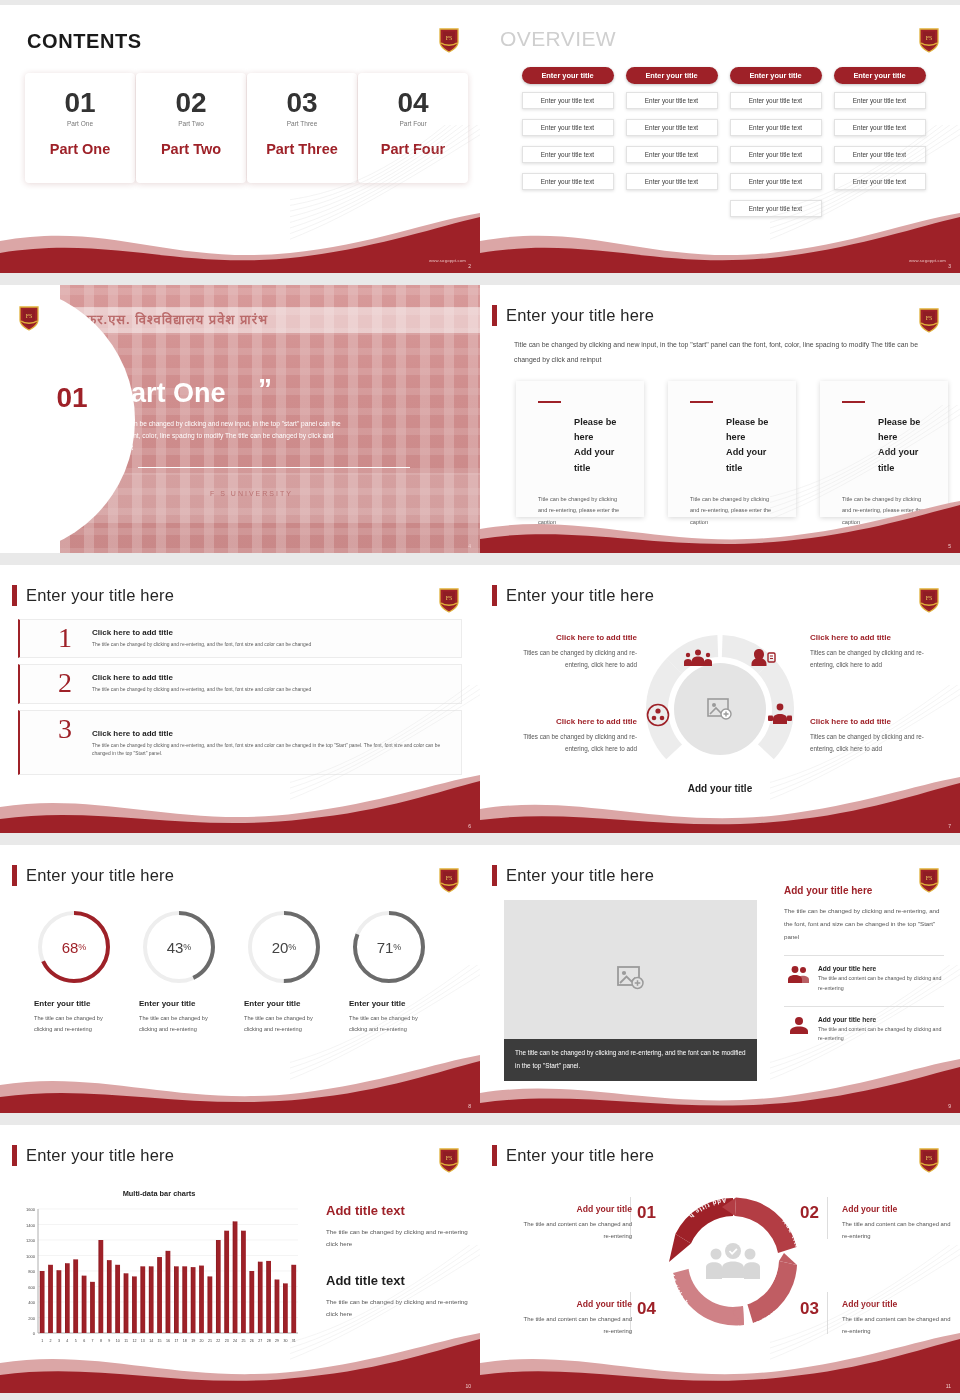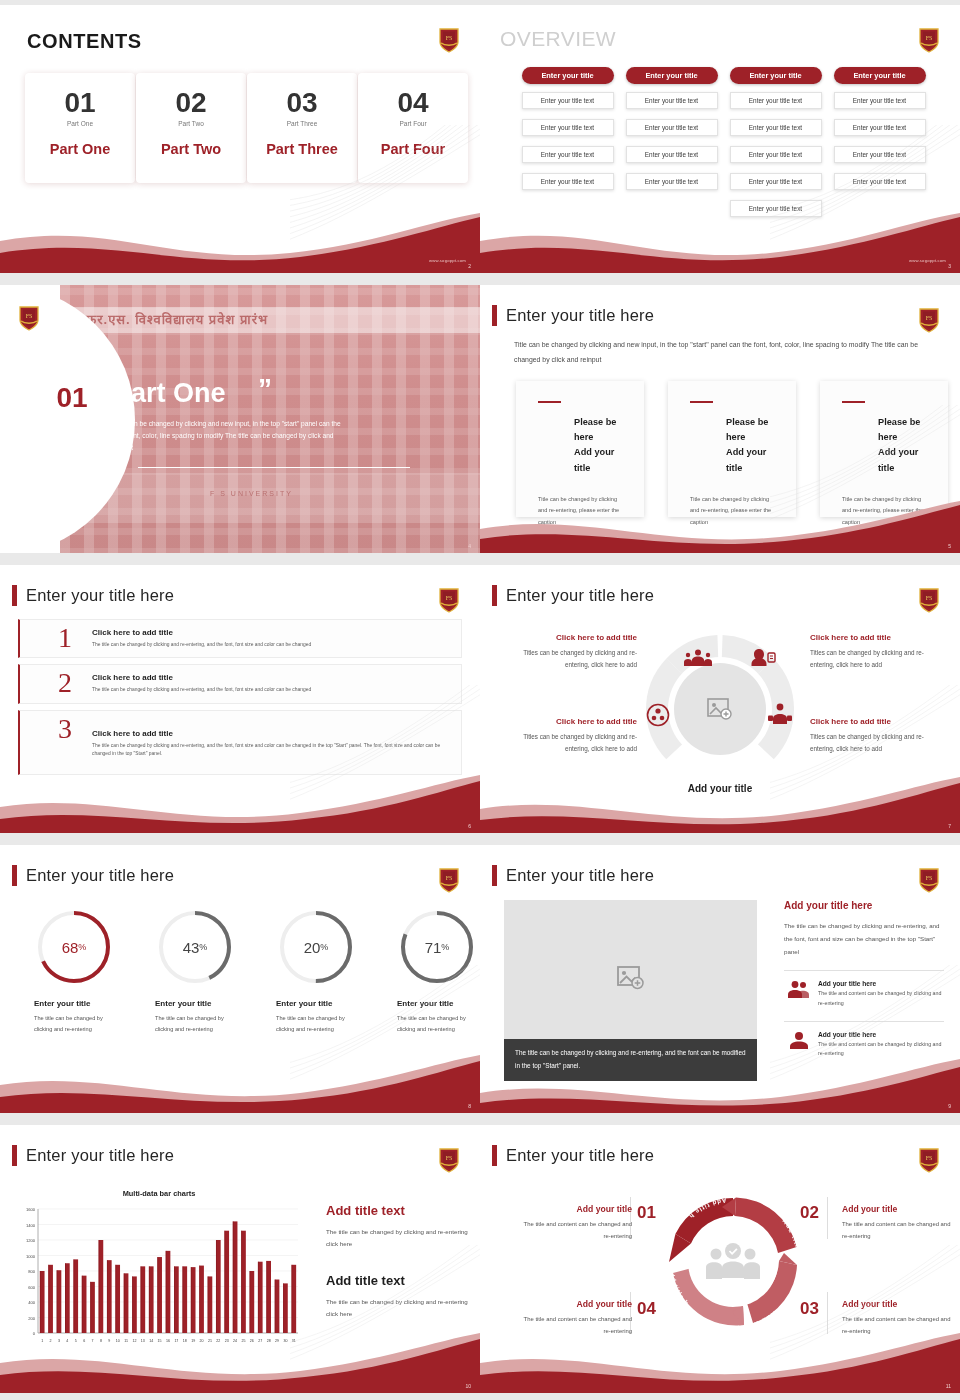--- a/index.html
+++ b/index.html
@@ -99,37 +99,37 @@
   .s6-txt { position:absolute; width:135px;}
   .s6-txt .h { font-size:8px; font-weight:bold; color:#9e2128; margin-bottom:5px;}
   .s6-txt .p { font-size:6.3px; line-height:1.95; color:#555;}
   .s6-l1 { left:22px; top:16px; text-align:right; }
   .s6-l2 { left:22px; top:100px; text-align:right; }
   .s6-r1 { left:330px; top:16px; text-align:left; }
   .s6-r2 { left:330px; top:100px; text-align:left; }
   .s6-ico { position:absolute; color:#9e2128; }
 
   
-  .s7-items { position:absolute; left:26px; top:62px; display:flex; gap:16px;}
+  .s7-items { position:absolute; left:26px; top:62px; display:flex; gap:0px;}
   .s7-item { width:105px; text-align:left;}
   .s7-ring { position:relative; width:80px; height:80px; margin:0 auto 0 8px;}
   .s7-ring svg{ transform:rotate(-90deg); display:block;}
   .s7-pct { position:absolute; inset:0; display:flex; align-items:center; justify-content:center;
             font-size:15px; color:#444;}
   .s7-pct b{font-weight:400;}
   .s7-pct i{font-style:normal; font-size:9px;}
   .s7-h { margin:12px 0 0 8px; font-size:8px; font-weight:bold; color:#1e1e1e;}
   .s7-p { margin:5px 0 0 8px; font-size:5.6px; line-height:1.9; color:#555; width:88px;}
 
   
   .s8-img { position:absolute; left:24px; top:55px; width:253px; height:181px; background:#e3e3e3;}
   .s8-ph { position:absolute; left:50%; top:44%; transform:translate(-50%,-50%); }
   .s8-cap { position:absolute; left:0; bottom:0; width:253px; background:#3c3c3c; color:#fff;
             font-size:6.4px; line-height:2; padding:8px 11px;}
-  .s8-side{ position:absolute; left:304px; top:55px; width:160px;}
+  .s8-side{ position:absolute; left:304px; top:40px; width:160px;}
   .s8-side .h { font-size:10px; font-weight:bold; color:#9e2128;}
   .s8-side .p { margin-top:8px; font-size:6.2px; line-height:2.1; color:#555;}
   .s8-hr { margin:12px 0 0; height:1px; background:#e0e0e0;}
   .s8-mi { display:flex; gap:8px; padding:9px 0 0 4px;}
   .s8-mi .ic { width:22px; flex:0 0 22px; color:#9e2128;}
   .s8-mi .h2 { font-size:6.6px; font-weight:bold; color:#1e1e1e;}
   .s8-mi .p2 { margin-top:2px; font-size:5.3px; line-height:1.85; color:#555;}
 
   
   .s9-chart { position:absolute; left:14px; top:64px; width:290px; height:165px;}

